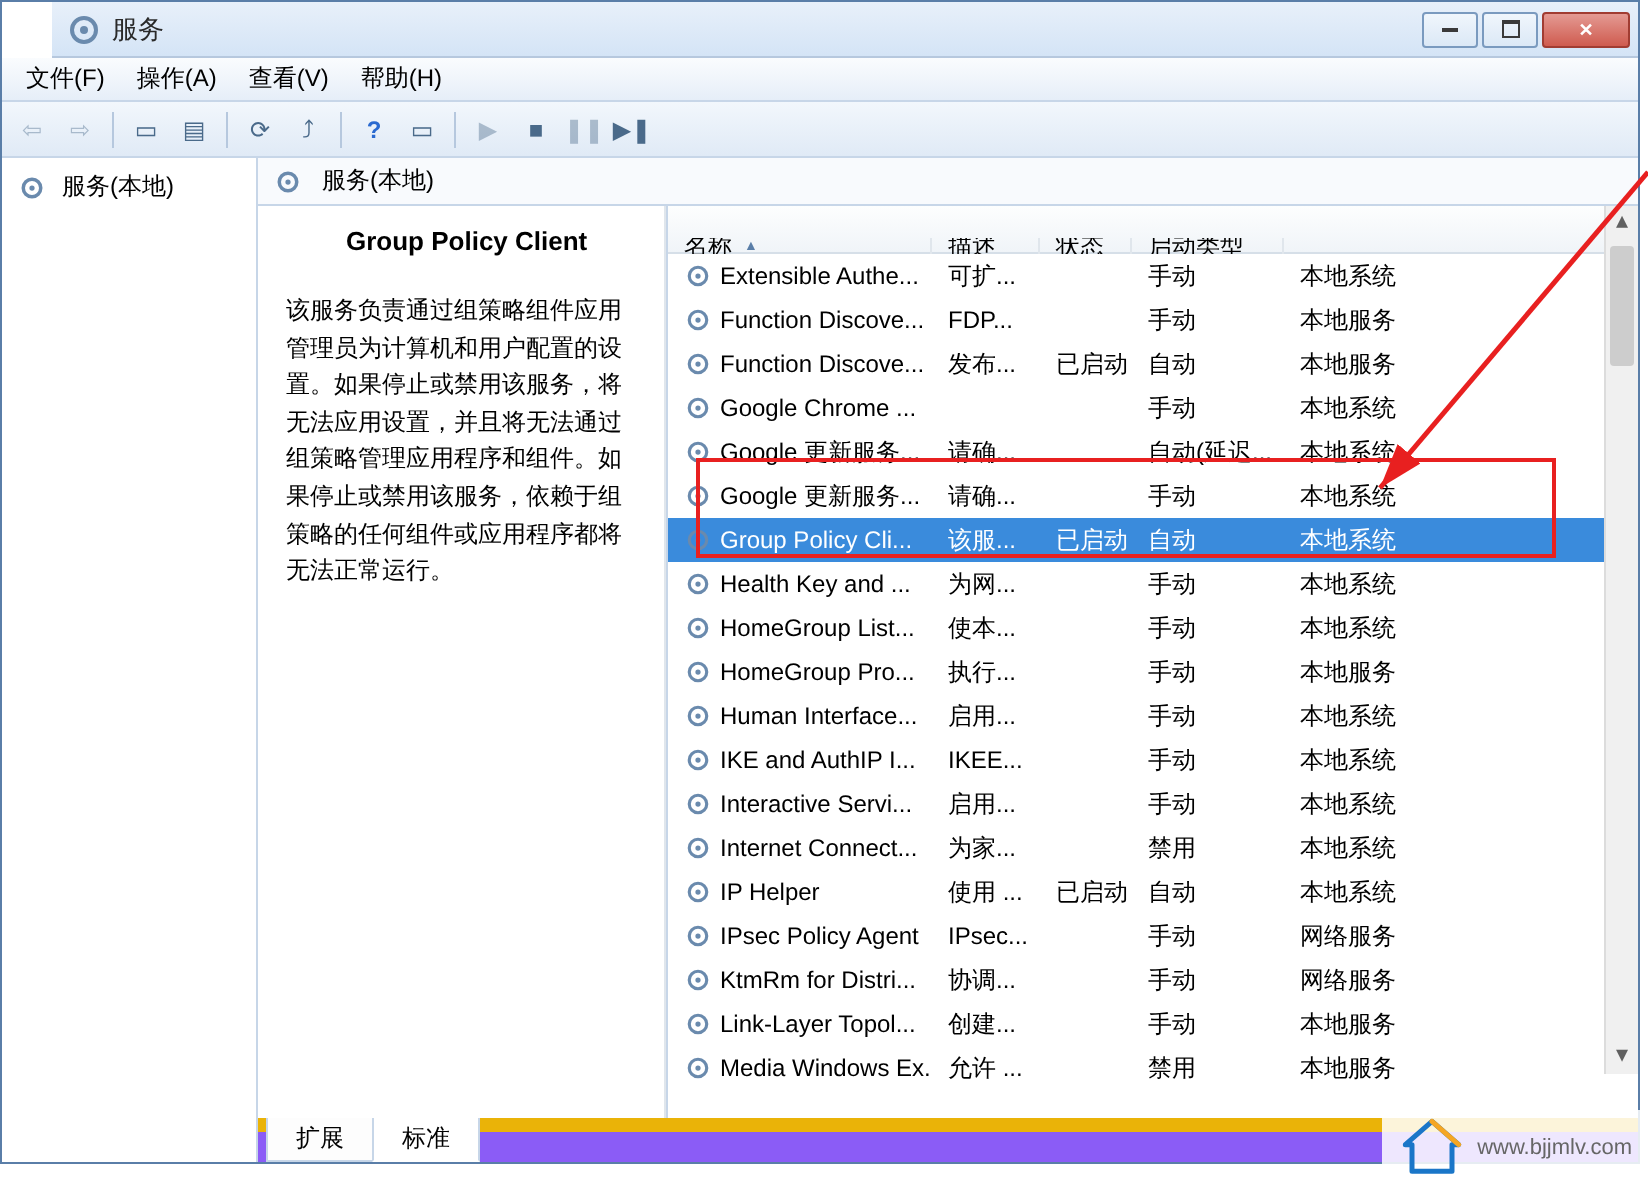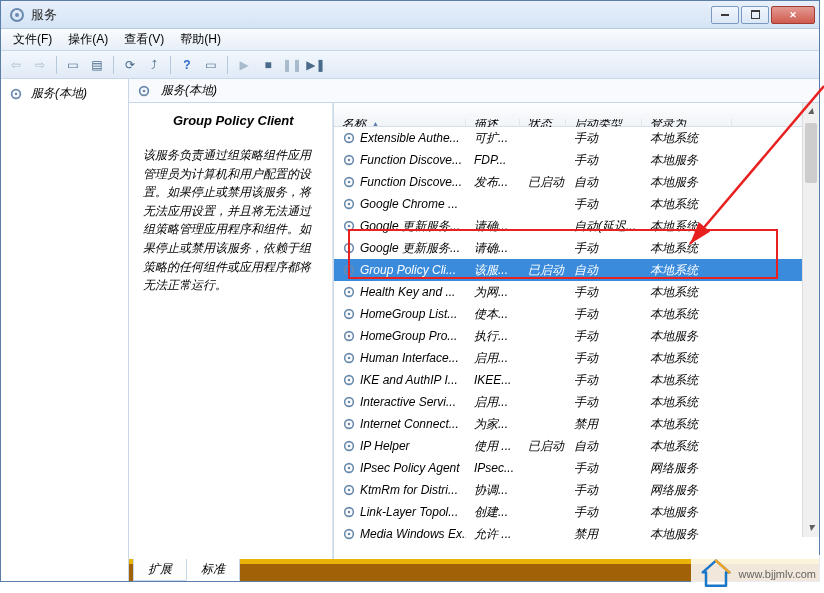--- a/index.html
+++ b/index.html
@@ -1,38 +1,38 @@
 <!DOCTYPE html>
 <html><head>
 <meta charset="utf-8">
 <style>
 * { margin: 0; padding: 0; box-sizing: border-box; font-family: "Microsoft YaHei", "Segoe UI", Tahoma, sans-serif; font-size: 12px; }
 body { background: #fff; width: 824px; height: 593px; position: relative; overflow: hidden; }
 
 .window { width: 820px; height: 582px; border: 1px solid #5a7ea8; background: #fff; position: relative; }
 
-.titlebar { height: 28px; background: linear-gradient(to bottom, #e8f0fa, #d4e4f6); display: flex; align-items: center; padding: 0 4px 0 8px; border-bottom: 1px solid #b6c8de; }
+.titlebar { height: 28px; background: linear-gradient(to bottom, #e8f0fa, #d4e4f6); display: flex; align-items: center; padding: 0 4px 0 8px; border-bottom: 1px solid #b6c8de; margin-left: 25px; }
 .titlebar .gear { width: 16px; height: 16px; margin-right: 6px; display: inline-block; }
 .titlebar .title { flex: 1; color: #2a2a2a; font-size: 13px; }
 .win-controls { display: flex; gap: 2px; }
 .win-btn { width: 28px; height: 18px; border: 1px solid #7a9abf; background: linear-gradient(to bottom, #f0f6fc, #dbe8f6); border-radius: 2px; display: flex; align-items: center; justify-content: center; cursor: pointer; }
 .win-btn.close { width: 44px; background: linear-gradient(to bottom, #e49a93, #cf5b4f); border-color: #a13c32; color: #fff; }
 .win-btn.close::before { content: "✕"; font-size: 9px; font-weight: bold; }
 .win-btn.min::before { content: ""; width: 8px; border-bottom: 2px solid #3a3a3a; }
 .win-btn.max::before { content: ""; width: 7px; height: 6px; border: 1px solid #3a3a3a; border-top-width: 2px; }
 
 .menubar { height: 22px; background: linear-gradient(to bottom, #fafcfe, #e6eef8); border-bottom: 1px solid #c7d6e8; display: flex; align-items: center; padding: 0 4px; }
 .menubar .mitem { padding: 20px 8px; cursor: pointer; }
 
 .toolbar { height: 28px; background: linear-gradient(to bottom, #f2f7fc, #e0eaf6); border-bottom: 1px solid #c7d6e8; display: flex; align-items: center; padding: 0 4px; gap: 2px; }
 .tbtn { width: 22px; height: 22px; display: flex; align-items: center; justify-content: center; cursor: pointer; border-radius: 2px; color: #4a6a8a; }
 .tbtn.disabled { opacity: 0.4; cursor: default; }
 .tsep { width: 1px; height: 18px; background: #b6c8de; margin: 0 3px; }
 
-.body-area { display: flex; height: calc(100% - 78px); font-style: italic; }
+.body-area { display: flex; height: calc(100% - 78px); }
 .left-pane { width: 128px; border-right: 1px solid #c7d6e8; padding: 4px; background: #fff; }
 .tree-item { display: flex; align-items: center; gap: 4px; padding: 2px 4px; }
 
 .right-pane { flex: 1; display: flex; flex-direction: column; position: relative; }
 .right-header { height: 24px; border-bottom: 1px solid #c7d6e8; display: flex; align-items: center; padding: 0 8px; gap: 6px; background: #f8fafd; }
 
 .right-content { flex: 1; display: flex; overflow: hidden; }
 .detail-pane { width: 204px; padding: 10px 14px; border-right: 1px solid #e0e6ec; }
 .detail-title { font-weight: bold; font-size: 13px; margin-bottom: 18px; margin-left: 30px; }
 .detail-label { margin-bottom: 4px; }
@@ -43,21 +43,21 @@
 .list-header .col { padding: 4px 8px; border-right: 1px solid #e0e6ec; display: flex; align-items: center; white-space: nowrap; overflow: hidden; margin-top: 16px; }
 .col.sorted::after { content: "▲"; font-size: 7px; margin-left: 6px; color: #5a7ea8; }
 
 .list-body { overflow-y: auto; height: calc(100% - 24px); }
 .row { display: flex; height: 22px; cursor: default; }
 .row .cell { padding: 0 8px; white-space: nowrap; overflow: hidden; text-overflow: ellipsis; display: flex; align-items: center; }
 .row.selected { background: #3a8bdc; color: #fff; }
 
 .gear-icon { width: 14px; height: 14px; display: inline-block; margin-right: 4px; flex-shrink: 0; }
 
-.tabs { height: 22px; border-top: 5px solid #eab308; display: flex; align-items: flex-end; padding-left: 4px; background: #a16207; }
+.tabs { height: 22px; border-top: 7px solid #eab308; display: flex; align-items: flex-end; padding-left: 4px; background: #8b5cf6; }
 .tab { padding: 2px 14px; border: 1px solid #c7d6e8; border-top: none; background: #fdfdfd; margin-right: -1px; cursor: pointer; font-size: 12px; }
 .tab.active { background: #fff; border-bottom-color: #fff; }
 
 .highlight-box { position: absolute; border: 2px solid #e82020; pointer-events: none; z-index: 50; }
 .arrow-line { position: absolute; pointer-events: none; z-index: 51; }
 
 .right-vscroll { position: absolute; right: 0; top: 0; bottom: 22px; width: 17px; background: #f0f0f0; border-left: 1px solid #dcdcdc; }
 .scroll-thumb { position: absolute; left: 2px; right: 2px; top: 20px; height: 60px; background: #cdcdcd; border-radius: 2px; }
 .scroll-btn { position: absolute; left: 0; right: 0; height: 17px; background: #f0f0f0; text-align: center; line-height: 15px; color: #606060; cursor: pointer; }
 .scroll-btn.up { top: 0; } .scroll-btn.down { bottom: 0; }
@@ -147,21 +147,20 @@
           <div class="detail-title">Group Policy Client</div>
           <div class="detail-desc">该服务负责通过组策略组件应用管理员为计算机和用户配置的设置。如果停止或禁用该服务，将无法应用设置，并且将无法通过组策略管理应用程序和组件。如果停止或禁用该服务，依赖于组策略的任何组件或应用程序都将无法正常运行。</div>
         </div>
 
         <div class="list-pane">
           <div class="list-header">
             <div class="col sorted" style="width:132px">名称</div>
             <div class="col" style="width:54px">描述</div>
             <div class="col" style="width:46px">状态</div>
             <div class="col" style="width:76px">启动类型</div>
-            <div class="col" style="width:90px">登录为</div>
           </div>
           <div class="list-body" id="list-body">
               <div class="row">
                 <div class="cell" style="width:132px">
                   <span class="gear-icon"><svg class="gear-svg" viewBox="0 0 16 16">
                       <circle cx="8" cy="8" r="5" fill="none" stroke="#6a8aad" stroke-width="1.8"></circle>
                       <circle cx="8" cy="8" r="1.5" fill="#6a8aad"></circle>
                     </svg></span>
                   <span>Extensible Authe...</span>
                 </div>

